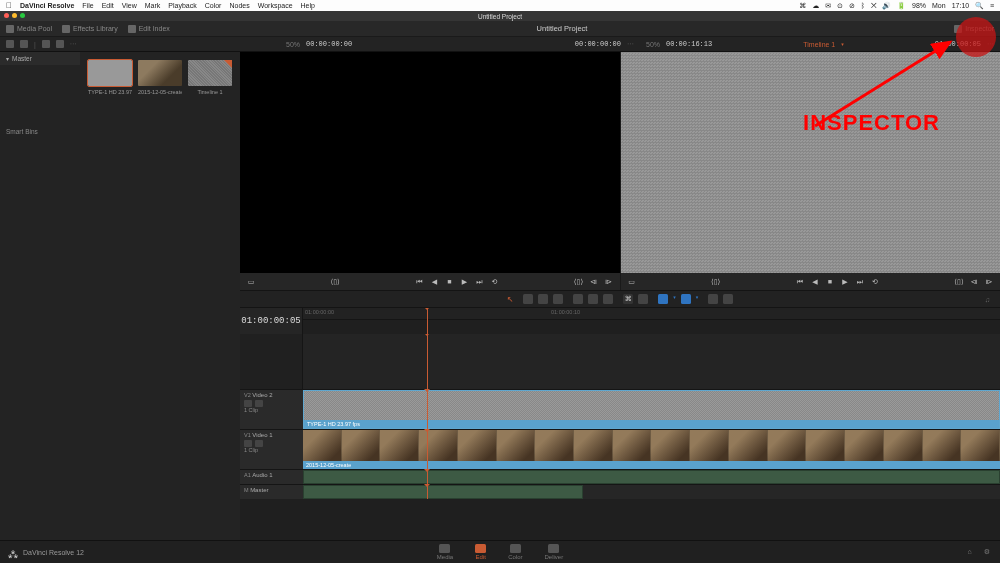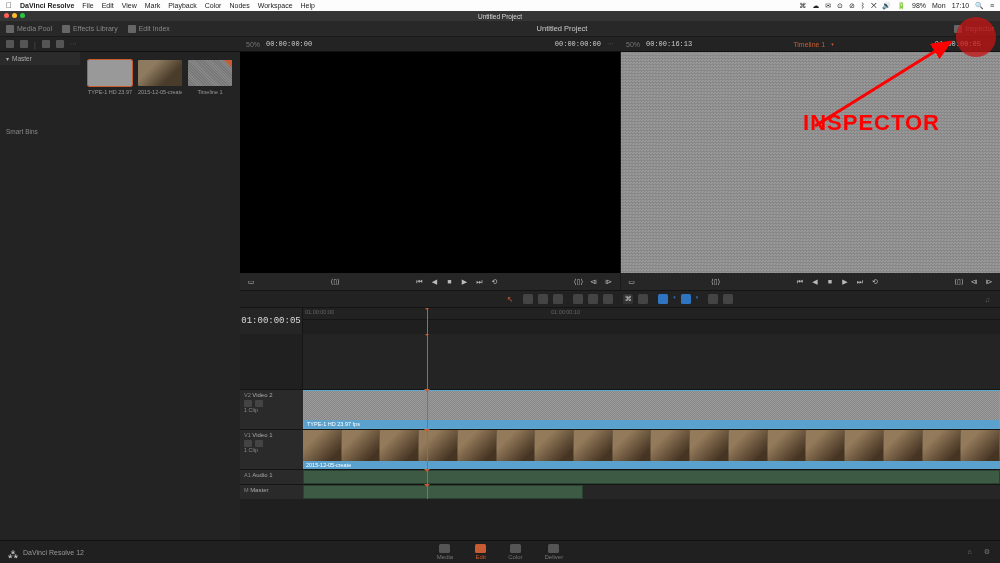--- a/index.html
+++ b/index.html
@@ -20,21 +20,21 @@
   .tc-r { background: #ff5f57; } .tc-y { background: #febc2e; } .tc-g { background: #28c840; }
 
   
   .toolbar1 { height: 16px; background: #282828; display: flex; align-items: center; padding: 0 6px; gap: 10px; border-bottom: 1px solid #1a1a1a; color: #888; }
   .tb1-left, .tb1-right { display: flex; gap: 10px; align-items: center; }
   .tb1-spacer { flex: 1; text-align: center; color: #ccc; font-size: 7.5px; }
   .tb1-item { display: flex; gap: 3px; align-items: center; cursor: pointer; }
   .mini-icon { width: 8px; height: 8px; background: #666; border-radius: 1px; }
 
   
-  .toolbar2 { height: 15px; background: #232323; display: flex; align-items: center; border-bottom: 1px solid #111; color: #888; }
+  .toolbar2 { height: 15px; background: #232323; display: flex; align-items: center; border-bottom: 1px solid #111; color: #888; gap: 40px; }
   .tb2-left  { width: 240px; display: flex; align-items: center; gap: 6px; padding: 0 6px; }
   .tb2-right { flex: 1; display: flex; align-items: center; }
   .viewer-hdr { flex: 1; display: flex; align-items: center; padding: 0 6px; gap: 6px; color: #777; }
   .viewer-hdr .fill { flex: 1; }
   .timecode { color: #ccc; font-family: "Courier New", monospace; font-size: 7px; }
   .timeline-name { color: #c95b33; }
   .ico { width: 8px; height: 8px; background: #555; border-radius: 1px; }
 
   
   .main { position: absolute; top: 52px; left: 0; right: 0; bottom: 23px; display: flex; }

